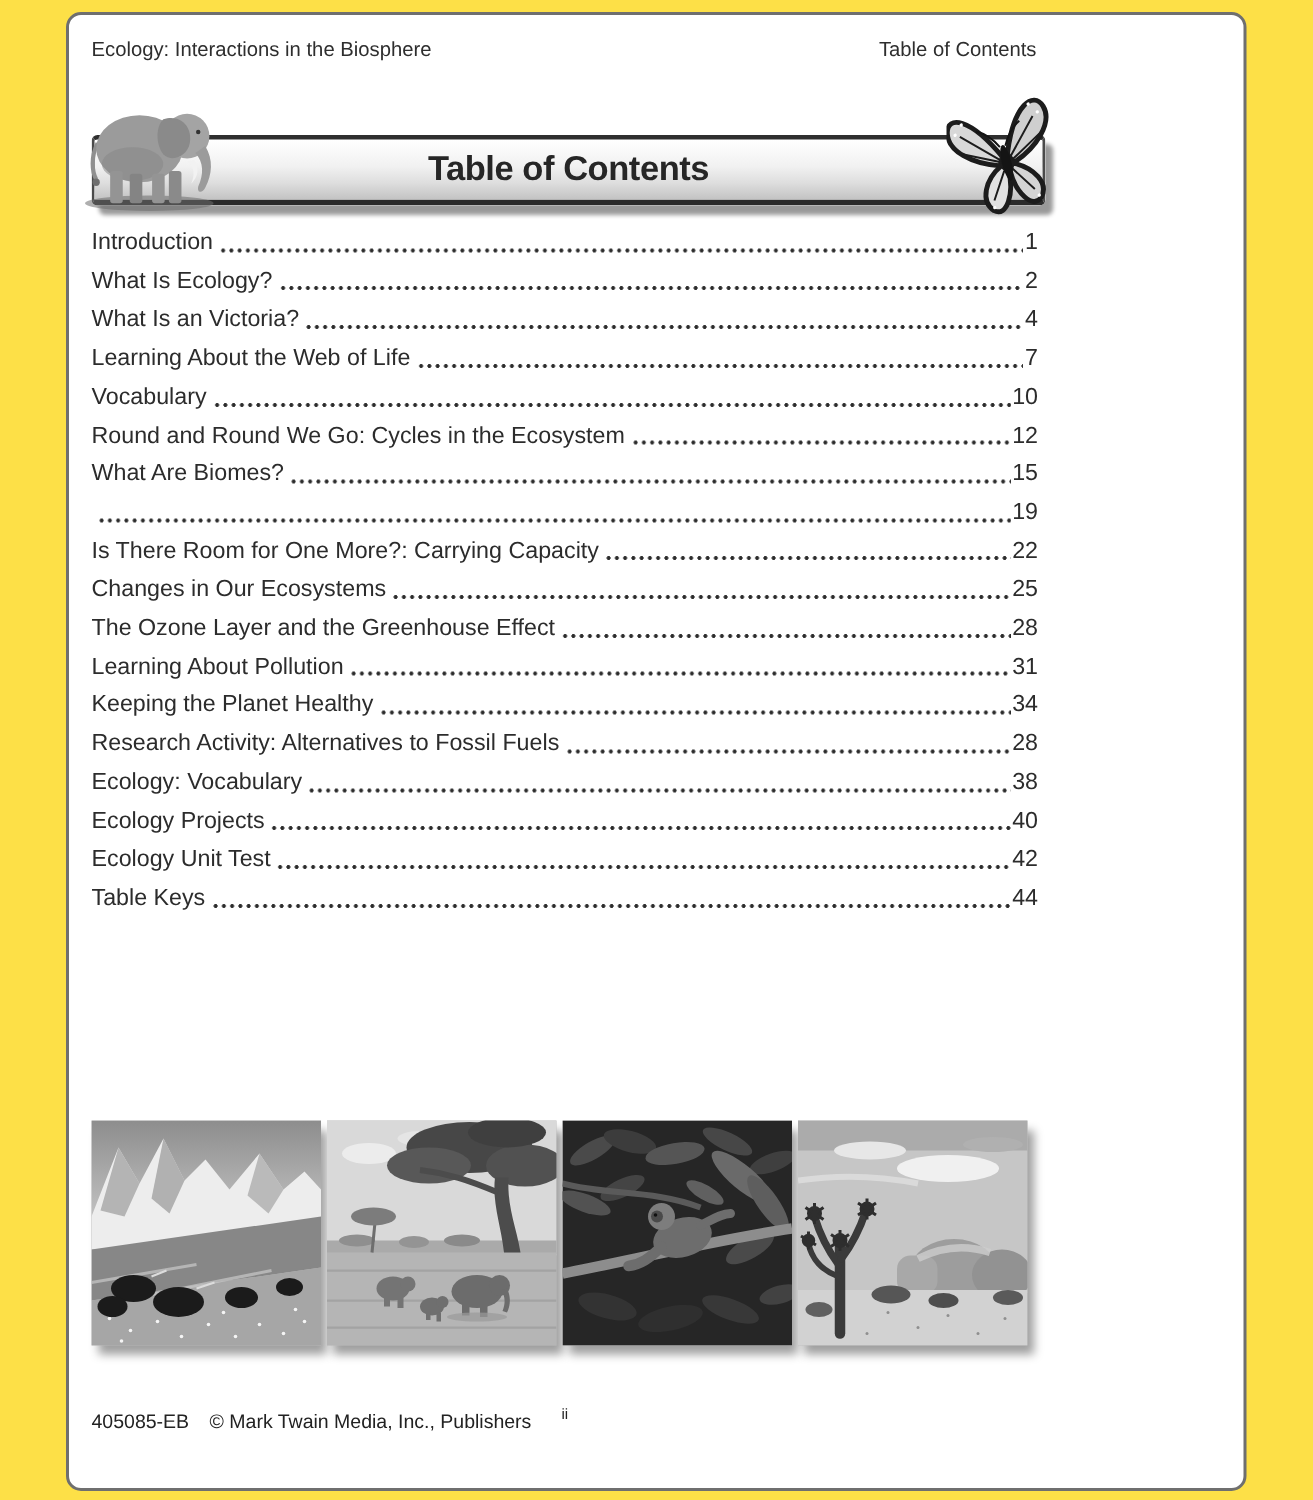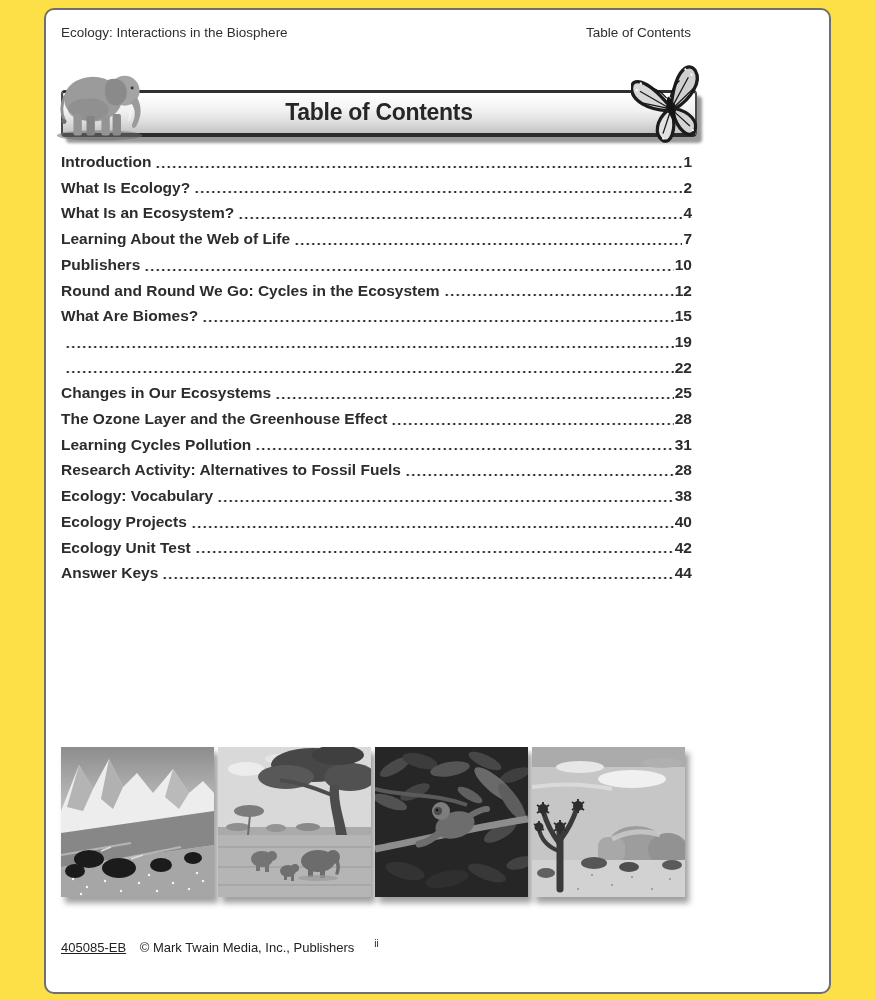--- a/index.html
+++ b/index.html
@@ -28,38 +28,38 @@
     box-shadow:5px 6px 3px rgba(0,0,0,0.40);
     display:flex; align-items:center; justify-content:center;
   }
   .banner-title {
     font-size:23px; font-weight:bold; letter-spacing:-0.3px; color:#262626;
     padding-bottom:2px;
   }
   .banner-elephant { position:absolute; left:-12px; bottom:6px; width:102px; height:82px; z-index:2; }
   .banner-butterfly { position:absolute; right:-12px; top:6px; width:78px; height:84px; z-index:2; }
   
-  .toc { position:absolute; left:61px; top:149px; width:631px;font-weight:bold; }
+  .toc { position:absolute; left:61px; top:149px; width:631px; }
   .toc-row { display:flex; line-height:25.7px; font-size:15.5px; color:#2c2c2c; }
   .toc-title { white-space:nowrap; }
   .toc-leader {
     flex:1;
     background-image:radial-gradient(circle, #2c2c2c 1.1px, transparent 1.55px);
     background-size:5.5px 4px; background-repeat:repeat-x;
     background-position:left bottom 6px;
     margin:0 1px 0 4px;
   }
   .toc-page { white-space:nowrap; text-align:right; }
   
   .photo-strip { position:absolute; left:61px; top:747px; width:631px; height:150px; display:flex; gap:4px; }
   .photo { width:153px; height:150px; box-shadow:4px 6px 6px rgba(0,0,0,0.38); background:#bbb; }
   .photo svg { display:block; width:100%; height:100%; }
   
   .footer { position:absolute; left:61px; top:940px; width:631px; font-size:13px; color:#222; }
-  .footer-code { margin-right:10px;text-decoration:underline; }
+  .footer-code { margin-right:10px; }
   .page-number { position:absolute; left:0; right:0; text-align:center; top:-2px; font-size:10px; }
 </style>
 </head>
 <body>
 
 <div class="sheet">
   <div class="page-border"></div>
 
   <div class="header">
     <span>Ecology: Interactions in the Biosphere</span>
@@ -115,33 +115,33 @@
         <span class="toc-page">1</span>
       </div>
 
       <div class="toc-row">
         <span class="toc-title">What Is Ecology?</span>
         <span class="toc-leader"></span>
         <span class="toc-page">2</span>
       </div>
 
       <div class="toc-row">
-        <span class="toc-title">What Is an Ecosystem?</span>
+        <span class="toc-title">What Is an Victoria?</span>
         <span class="toc-leader"></span>
         <span class="toc-page">4</span>
       </div>
 
       <div class="toc-row">
         <span class="toc-title">Learning About the Web of Life</span>
         <span class="toc-leader"></span>
         <span class="toc-page">7</span>
       </div>
 
       <div class="toc-row">
-        <span class="toc-title">Publishers</span>
+        <span class="toc-title">Vocabulary</span>
         <span class="toc-leader"></span>
         <span class="toc-page">10</span>
       </div>
 
 
       <div class="toc-row">
         <span class="toc-title">Round and Round We Go: Cycles in the Ecosystem</span>
         <span class="toc-leader"></span>
         <span class="toc-page">12</span>
       </div>
@@ -151,42 +151,48 @@
         <span class="toc-leader"></span>
         <span class="toc-page">15</span>
       </div>
 
       <div class="toc-row">
         <span class="toc-leader"></span>
         <span class="toc-page">19</span>
       </div>
 
       <div class="toc-row">
+        <span class="toc-title">Is There Room for One More?: Carrying Capacity</span>
         <span class="toc-leader"></span>
         <span class="toc-page">22</span>
       </div>
 
       <div class="toc-row">
         <span class="toc-title">Changes in Our Ecosystems</span>
         <span class="toc-leader"></span>
         <span class="toc-page">25</span>
       </div>
 
       <div class="toc-row">
         <span class="toc-title">The Ozone Layer and the Greenhouse Effect</span>
         <span class="toc-leader"></span>
         <span class="toc-page">28</span>
       </div>
 
       <div class="toc-row">
-        <span class="toc-title">Learning Cycles Pollution</span>
+        <span class="toc-title">Learning About Pollution</span>
         <span class="toc-leader"></span>
         <span class="toc-page">31</span>
       </div>
 
+      <div class="toc-row">
+        <span class="toc-title">Keeping the Planet Healthy</span>
+        <span class="toc-leader"></span>
+        <span class="toc-page">34</span>
+      </div>
 
       <div class="toc-row">
         <span class="toc-title">Research Activity: Alternatives to Fossil Fuels</span>
         <span class="toc-leader"></span>
         <span class="toc-page">28</span>
       </div>
 
       <div class="toc-row">
         <span class="toc-title">Ecology: Vocabulary</span>
         <span class="toc-leader"></span>
@@ -199,21 +205,21 @@
         <span class="toc-page">40</span>
       </div>
 
       <div class="toc-row">
         <span class="toc-title">Ecology Unit Test</span>
         <span class="toc-leader"></span>
         <span class="toc-page">42</span>
       </div>
 
       <div class="toc-row">
-        <span class="toc-title">Answer Keys</span>
+        <span class="toc-title">Table Keys</span>
         <span class="toc-leader"></span>
         <span class="toc-page">44</span>
       </div>
     </div>
 
   <div class="photo-strip">
 
     <div class="photo">
       <svg viewBox="0 0 153 150" preserveAspectRatio="none">
         <defs>

